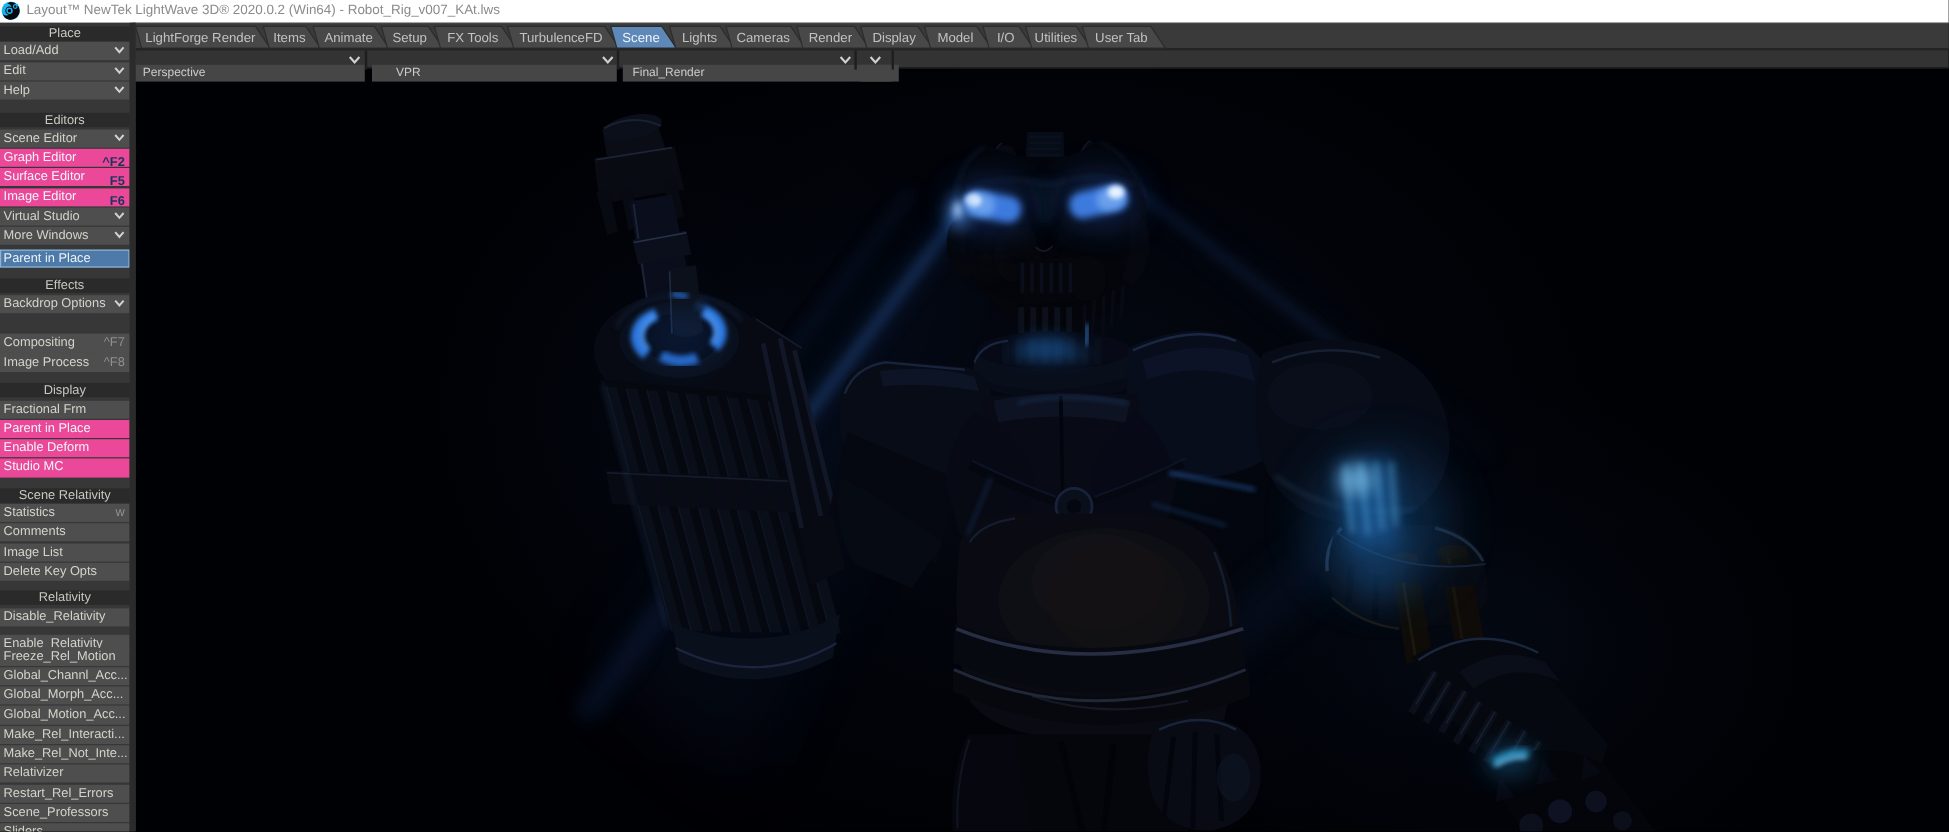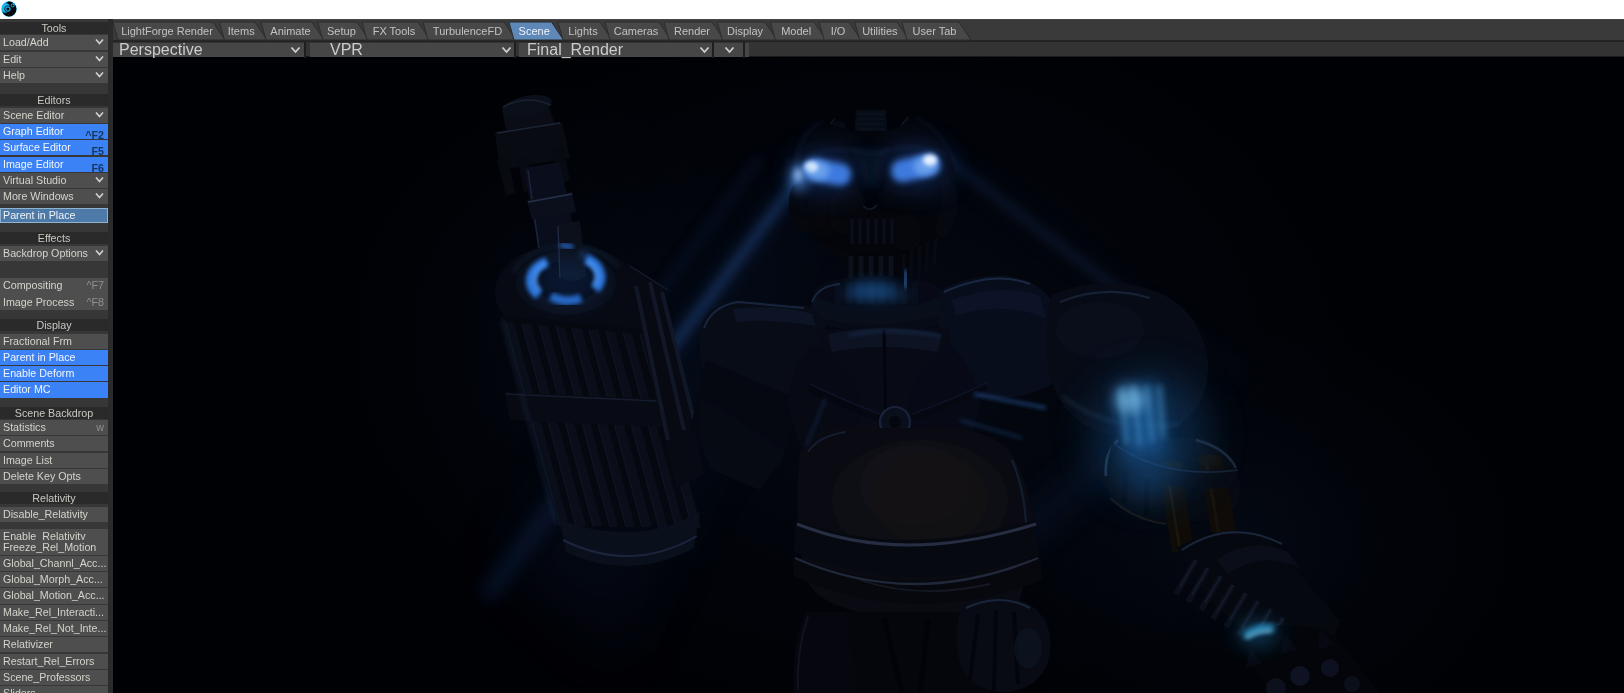--- a/index.html
+++ b/index.html
@@ -6,26 +6,26 @@
   body{width:1624px;height:693px;background:#000;font-family:"Liberation Sans",sans-serif;position:relative;overflow:hidden;}
   #titlebar{position:absolute;left:0;top:0;width:1624px;height:19px;background:#ffffff;}
   #titletext{position:absolute;left:22px;top:2.5px;font-size:11.2px;color:#8b8b8b;white-space:nowrap;}
   #appicon{position:absolute;left:1px;top:1px;width:16px;height:16px;}
   #tabrow{position:absolute;left:110px;top:19px;width:1514px;height:22px;background:#3a3a3a;}
   #droprow{position:absolute;left:110px;top:41px;width:1514px;height:16px;background:#333333;border-top:1px solid #232323;border-bottom:1px solid #1a1a1a;box-sizing:border-box;}
   #sidebar{position:absolute;left:0;top:19px;width:113px;height:674px;background:#373737;border-right:0;}
   #sidebar::after{content:"";position:absolute;left:108px;top:0;width:5px;height:674px;background:#2b2b2b;}
   .hdr{position:absolute;left:0;width:108px;height:12px;background:#2a2a2a;color:#c9c9c2;font-size:10.7px;text-align:center;line-height:12.5px;}
   .btn{position:absolute;left:0;width:108px;height:15.2px;background:#4e4e4e;color:#d4d4cc;font-size:10.7px;line-height:15.4px;padding-left:3px;box-sizing:border-box;white-space:nowrap;overflow:hidden;}
-  .btn.blue{background:#3b82f6;color:#f2f5f9;}
+  .btn.blue{background:#ec4899;color:#f2f5f9;}
   .btn.sel{background:#4d7aa8;color:#eef3f8;outline:1px solid #8fb2cf;outline-offset:-1px;}
   .sc{position:absolute;right:4px;top:4px;color:#17365c;font-weight:bold;}
   .scg{position:absolute;right:4px;top:0;color:#909090;}
   .chev{position:absolute;right:4px;top:1px;}
-  .dd{position:absolute;top:1px;height:14px;background:#464646;color:#cccccc;font-size:16px;line-height:14px;}
+  .dd{position:absolute;top:12px;height:14px;background:#464646;color:#cccccc;font-size:10px;line-height:14px;}
   .ddsep{position:absolute;top:0;width:2px;height:16px;background:#1e1e1e;}
 </style>
 </head>
 <body>
 
 <svg id="viewport" style="position:absolute;left:113px;top:57px" width="1511" height="636" viewBox="3 0 1511 636">
 <defs>
 <filter id="b2" x="-80%" y="-80%" width="260%" height="260%">
         <feGaussianBlur stdDeviation="2"></feGaussianBlur>
       </filter>
@@ -302,20 +302,21 @@
 </svg>
 
 <div id="titlebar">
   <svg id="appicon" viewBox="0 0 16 16">
     <circle cx="8" cy="8" r="7.7" fill="#18b4ee"></circle>
     <path d="M8 0.6 A7.4 7.4 0 0 1 15.4 8 A7.4 7.4 0 0 1 8 15.4 C4.5 15.4 2.2 13.4 1.4 10.6 C2.8 12 5 12.3 6.3 11.2 C4.6 10.9 3.4 9.6 3.4 7.9 C3.4 5.9 5 4.4 7 4.4 C7.6 4.4 8.2 4.6 8.7 4.9 C8.3 3.2 6.8 2.1 5.2 2.2 C6 1.2 7 0.6 8 0.6 Z" fill="#07070d"></path>
     <circle cx="6.9" cy="8" r="2.1" fill="none" stroke="#18b4ee" stroke-width="1.2"></circle>
     <circle cx="11.7" cy="4.4" r="1.5" fill="none" stroke="#18b4ee" stroke-width="1"></circle>
     <circle cx="12.9" cy="3.1" r="0.9" fill="#18b4ee"></circle>
   </svg>
+  <div id="titletext">Layout™ NewTek LightWave 3D® 2020.0.2 (Win64) - Robot_Rig_v007_KAt.lws</div>
 </div>
 
 <svg id="tabrow" width="1514" height="22" viewBox="0 0 1514 22">
 <rect x="0" y="0" width="1514" height="22" fill="#3a3a3a"></rect>
 <rect x="0" y="0" width="1514" height="1" fill="#454545"></rect>
 <rect x="0" y="21" width="1514" height="1" fill="#242424"></rect>
 <path d="M3.0 3 L103.0 3 L115.0 21 L8.0 21 Z" fill="#484848" stroke="#2c2c2c" stroke-width="1"></path>
 <text x="57.0" y="16" font-size="11" fill="#c2c2c2" text-anchor="middle">LightForge Render</text>
 <path d="M109.4 3 L145.0 3 L157.0 21 L114.4 21 Z" fill="#484848" stroke="#2c2c2c" stroke-width="1"></path>
 <text x="131.2" y="16" font-size="11" fill="#c2c2c2" text-anchor="middle">Items</text>
@@ -364,21 +365,21 @@
     </svg>
 <div class="ddsep" style="left:602px"></div>
 <div class="dd" style="left:607px;width:26px"></div>
 <svg style="position:absolute;left:614px;top:3px" width="11" height="10" viewBox="0 0 11 10">
       <path d="M1.5 2.5 L5.5 7 L9.5 2.5" fill="none" stroke="#d0d0d0" stroke-width="1.8"></path>
     </svg>
 <div class="ddsep" style="left:633px"></div>
 </div>
 
 <div id="sidebar">
-<div class="hdr" style="top:3.3px">Tools</div>
+<div class="hdr" style="top:3.3px">Place</div>
 <div class="btn" style="top:16.3px">Load/Add<svg class="chev" width="9" height="11" viewBox="0 0 9 11">
         <path d="M1 3.5 L4.5 7.5 L8 3.5" fill="none" stroke="#d0d0d0" stroke-width="1.7"></path>
       </svg></div>
 <div class="btn" style="top:32.6px">Edit<svg class="chev" width="9" height="11" viewBox="0 0 9 11">
         <path d="M1 3.5 L4.5 7.5 L8 3.5" fill="none" stroke="#d0d0d0" stroke-width="1.7"></path>
       </svg></div>
 <div class="btn" style="top:48.9px">Help<svg class="chev" width="9" height="11" viewBox="0 0 9 11">
         <path d="M1 3.5 L4.5 7.5 L8 3.5" fill="none" stroke="#d0d0d0" stroke-width="1.7"></path>
       </svg></div>
 <div class="hdr" style="top:75.3px">Editors</div>
@@ -401,22 +402,22 @@
       </svg></div>
 <div class="btn" style="top:261px">Volumetrics/Fog<svg class="chev" width="9" height="11" viewBox="0 0 9 11">
         <path d="M1 3.5 L4.5 7.5 L8 3.5" fill="none" stroke="#d0d0d0" stroke-width="1.7"></path>
       </svg></div>
 <div class="btn" style="top:259.4px">Compositing<span class="scg">^F7</span></div>
 <div class="btn" style="top:275.7px">Image Process<span class="scg">^F8</span></div>
 <div class="hdr" style="top:299.5px">Display</div>
 <div class="btn" style="top:314.5px">Fractional Frm</div>
 <div class="btn blue" style="top:330.8px">Parent in Place</div>
 <div class="btn blue" style="top:347.1px">Enable Deform</div>
-<div class="btn blue" style="top:363.4px">Editor MC</div>
-<div class="hdr" style="top:387.7px">Scene Backdrop</div>
+<div class="btn blue" style="top:363.4px">Studio MC</div>
+<div class="hdr" style="top:387.7px">Scene Relativity</div>
 <div class="btn" style="top:401.0px">Statistics<span class="scg">w</span></div>
 <div class="btn" style="top:417.3px">Comments</div>
 <div class="btn" style="top:433.6px">Image List</div>
 <div class="btn" style="top:449.9px">Delete Key Opts</div>
 <div class="hdr" style="top:472.9px">Relativity</div>
 <div class="btn" style="top:487.9px">Disable_Relativity</div>
 <div class="btn" style="top:510px">Enable_Relativity</div>
 <div class="btn" style="top:520.5px">Freeze_Rel_Motion</div>
 <div class="btn" style="top:536.8px">Global_Channl_Acc...</div>
 <div class="btn" style="top:553.1px">Global_Morph_Acc...</div>

